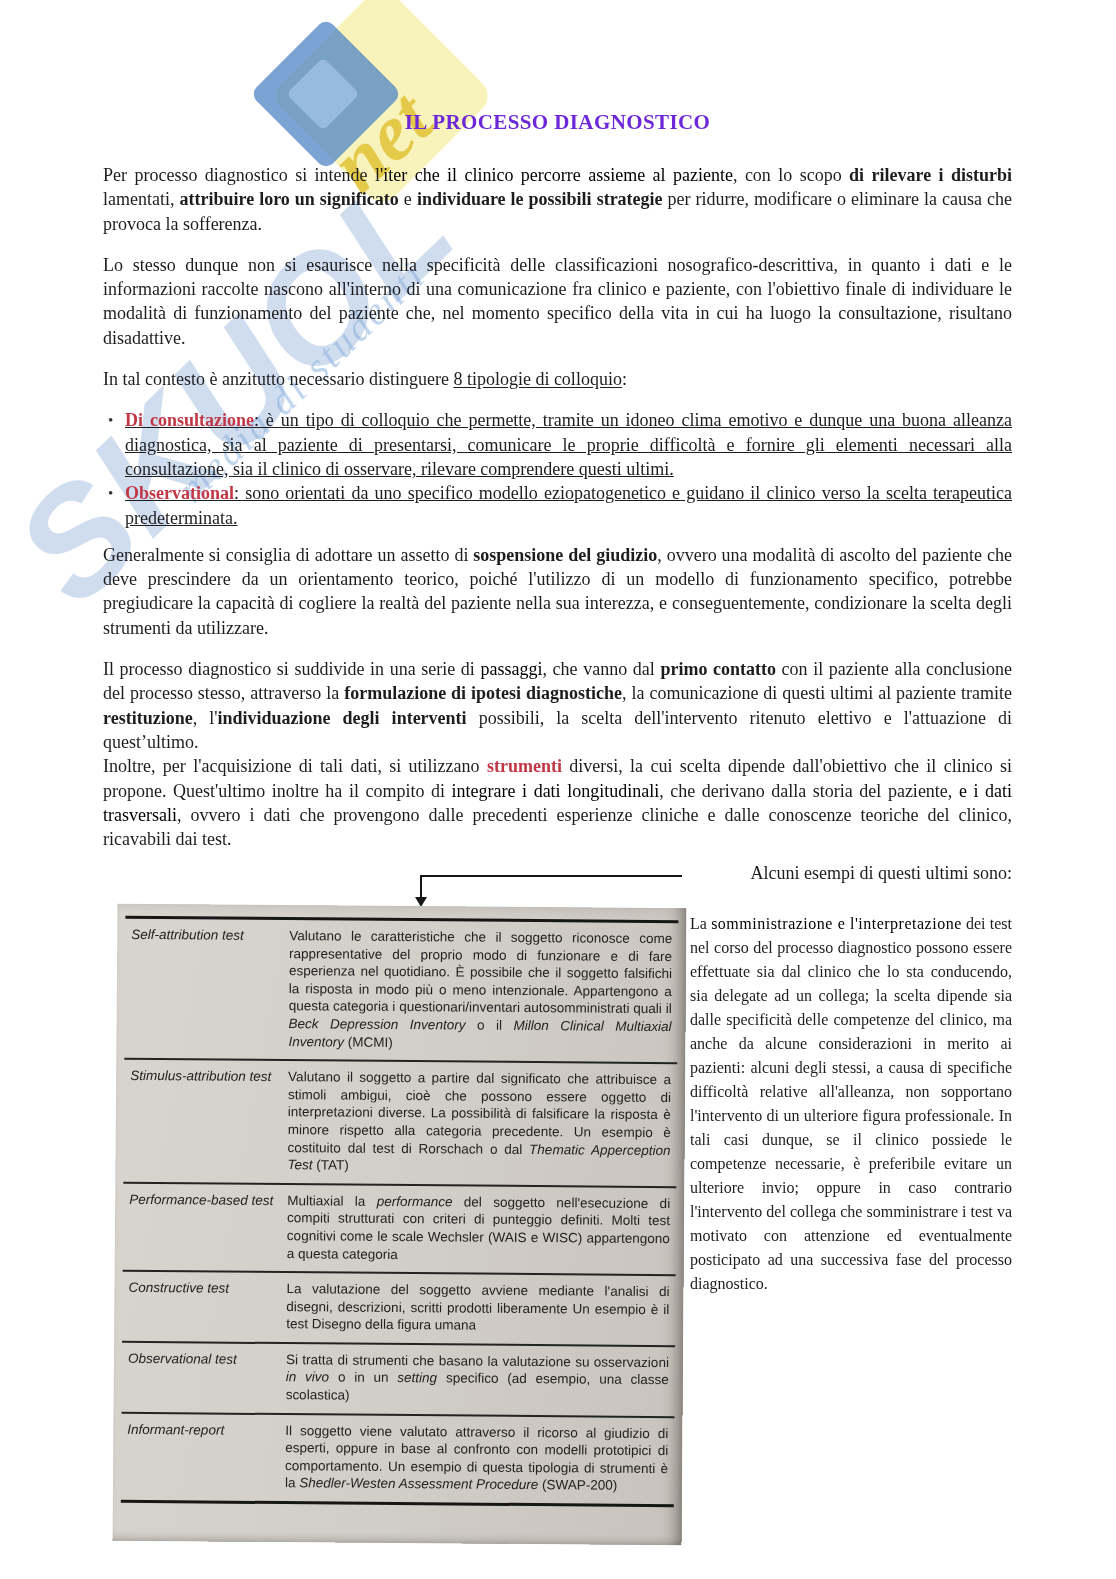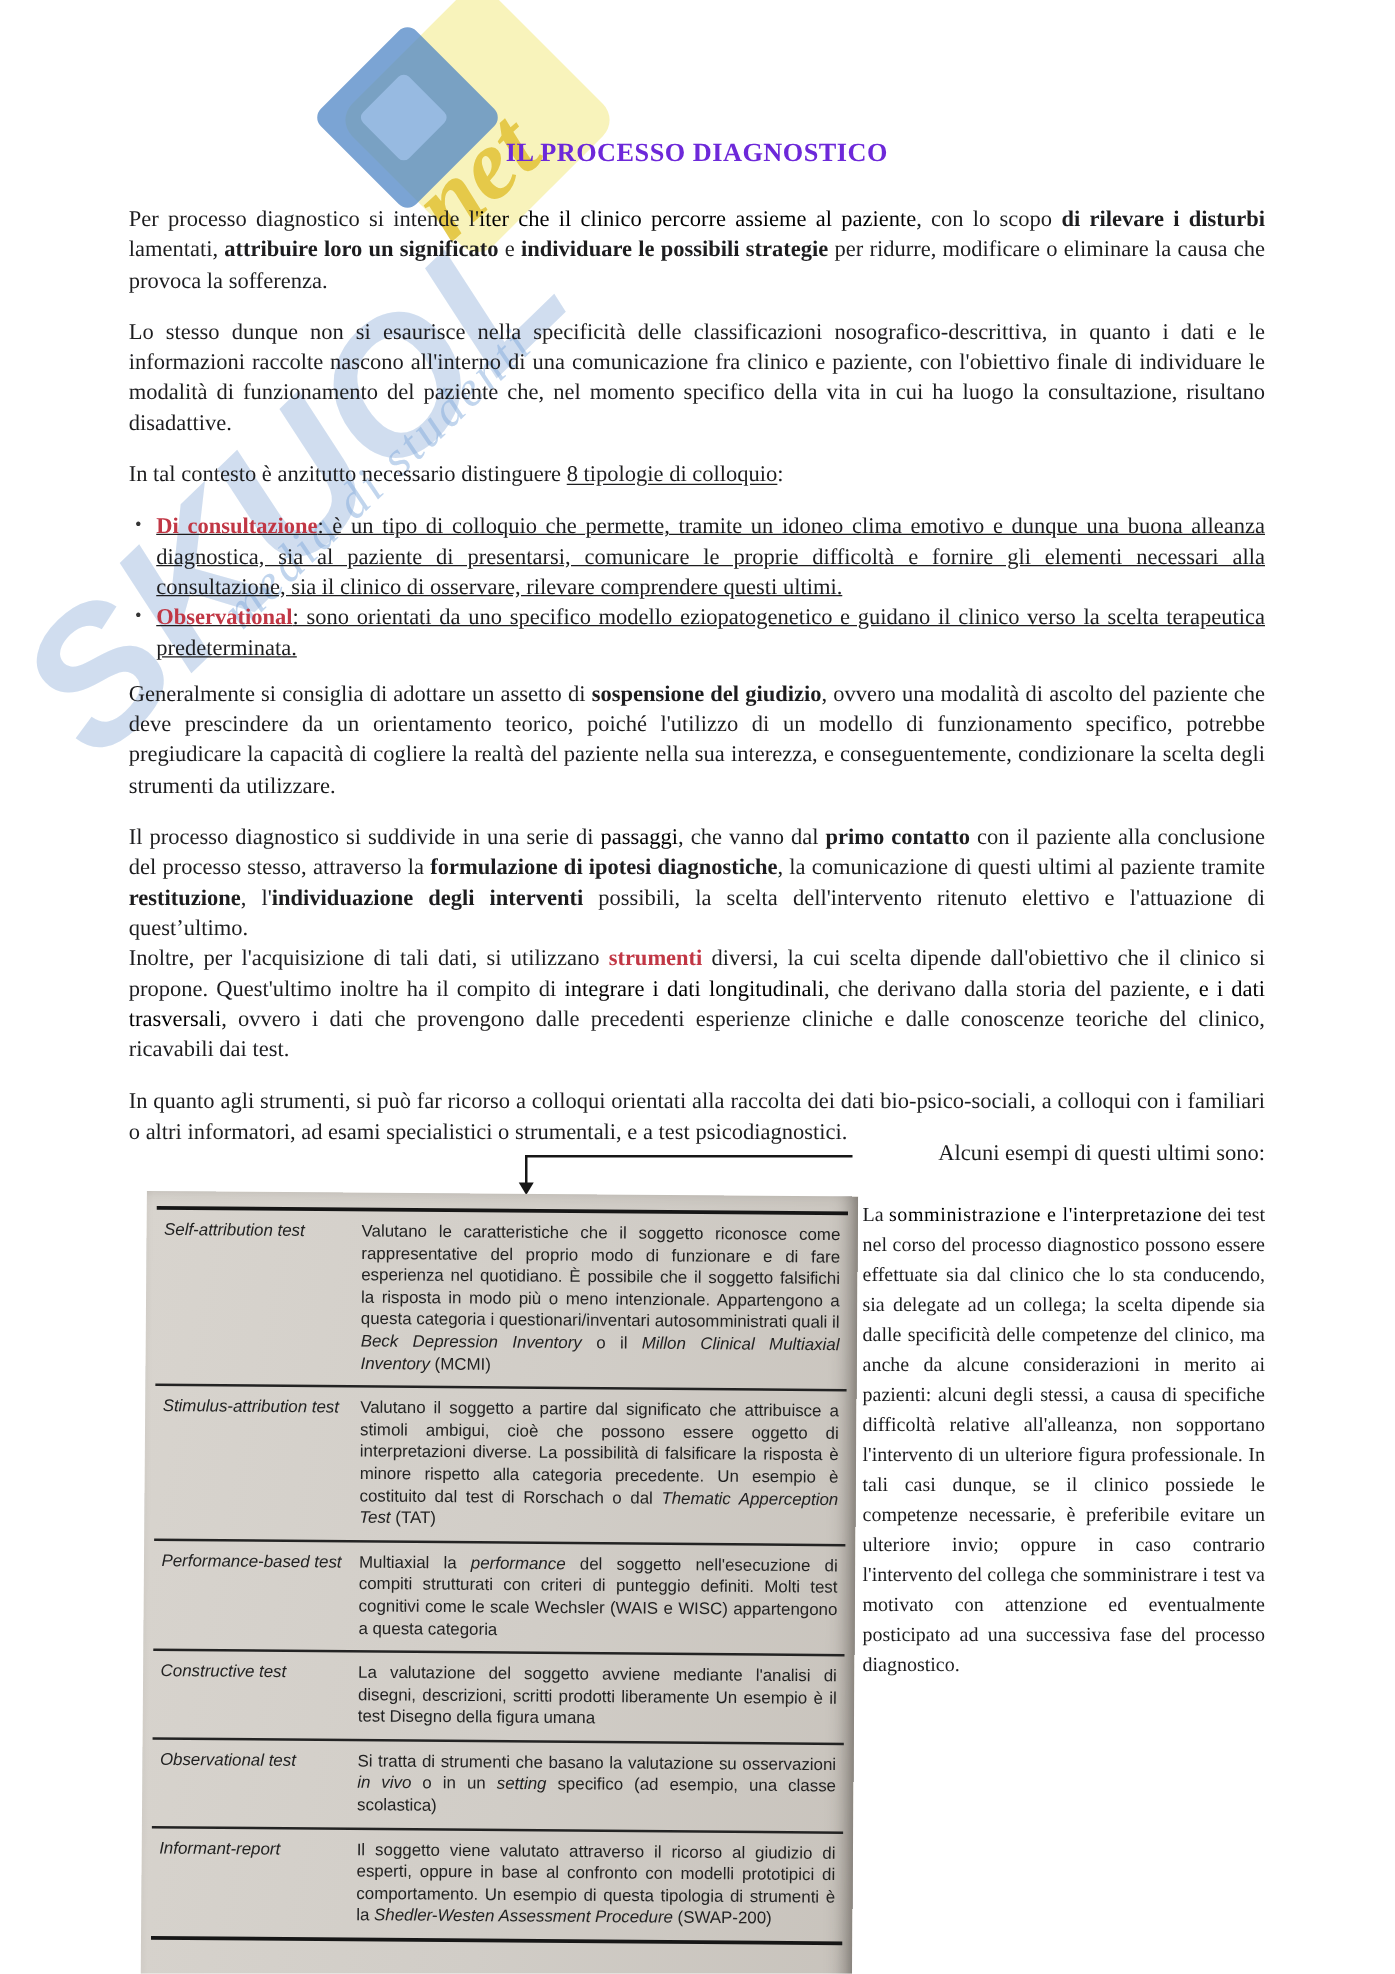--- a/index.html
+++ b/index.html
@@ -96,21 +96,20 @@
         <li><span class="seg-rb">Di consultazione</span><span class="seg-n">: è un tipo di colloquio che permette, tramite un idoneo clima emotivo e dunque una buona alleanza diagnostica, sia al paziente di presentarsi, comunicare le proprie difficoltà e fornire gli elementi necessari alla consultazione, sia il clinico di osservare, rilevare comprendere questi ultimi.</span></li>
 
         <li><span class="seg-rb">Observational</span><span class="seg-n">: sono orientati da uno specifico modello eziopatogenetico e guidano il clinico verso la scelta terapeutica predeterminata.</span></li>
       </ul>
 
     <p class="body"><span class="seg-n">Generalmente si consiglia di adottare un assetto di </span><span class="seg-b">sospensione del giudizio</span><span class="seg-n">, ovvero una modalità di ascolto del paziente che deve prescindere da un orientamento teorico, poiché l'utilizzo di un modello di funzionamento specifico, potrebbe pregiudicare la capacità di cogliere la realtà del paziente nella sua interezza, e conseguentemente, condizionare la scelta degli strumenti da utilizzare.</span></p>
 
     <p class="body tight"><span class="seg-n">Il processo diagnostico si suddivide in una serie di </span><span class="seg-r">passaggi</span><span class="seg-n">, che vanno dal </span><span class="seg-b">primo contatto</span><span class="seg-n"> con il paziente alla conclusione del processo stesso, attraverso la </span><span class="seg-b">formulazione di ipotesi diagnostiche</span><span class="seg-n">, la comunicazione di questi ultimi al paziente tramite </span><span class="seg-b">restituzione</span><span class="seg-n">, l'</span><span class="seg-b">individuazione degli interventi</span><span class="seg-n"> possibili, la scelta dell'intervento ritenuto elettivo e l'attuazione di quest’ultimo.</span></p>
     <p class="body"><span class="seg-n">Inoltre, per l'acquisizione di tali dati, si utilizzano </span><span class="seg-rb">strumenti</span><span class="seg-n"> diversi, la cui scelta dipende dall'obiettivo che il clinico si propone. Quest'ultimo inoltre ha il compito di </span><span class="seg-r">integrare i dati longitudinali</span><span class="seg-n">, che derivano dalla storia del paziente, </span><span class="seg-r">e i dati trasversali</span><span class="seg-n">, ovvero i dati che provengono dalle precedenti esperienze cliniche e dalle conoscenze teoriche del clinico, ricavabili dai test.</span></p>
 
-    <p class="body last"><span class="seg-n">In quanto agli strumenti, si può far ricorso a colloqui orientati alla raccolta dei dati bio-psico-sociali, a colloqui con i familiari o altri informatori, ad esami specialistici o strumentali, e a test psicodiagnostici.</span></p>
 
     <div class="callout">
       <div class="arrow-h"></div>
       <div class="arrow-v"></div>
       <div class="arrow-head"></div>
       <span class="callout-label">Alcuni esempi di questi ultimi sono:</span>
     </div>
 
     <div class="columns">
 

